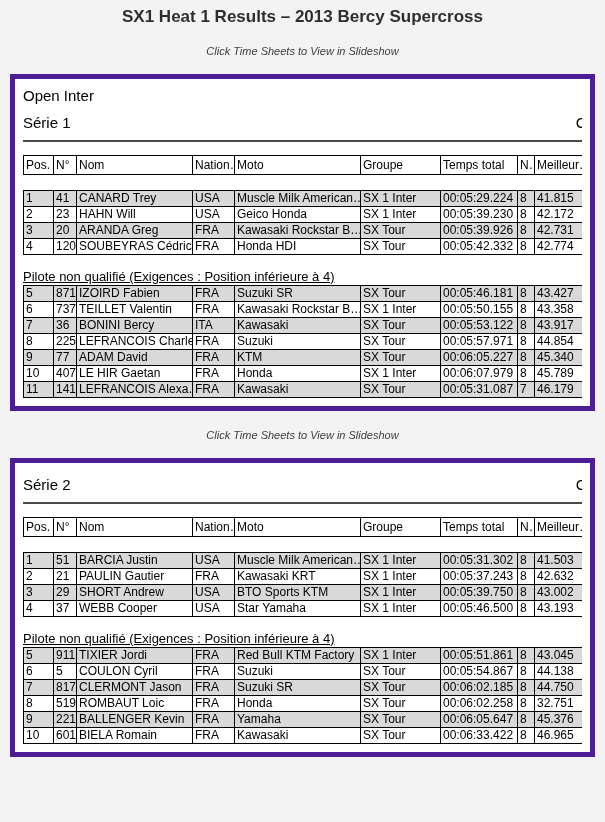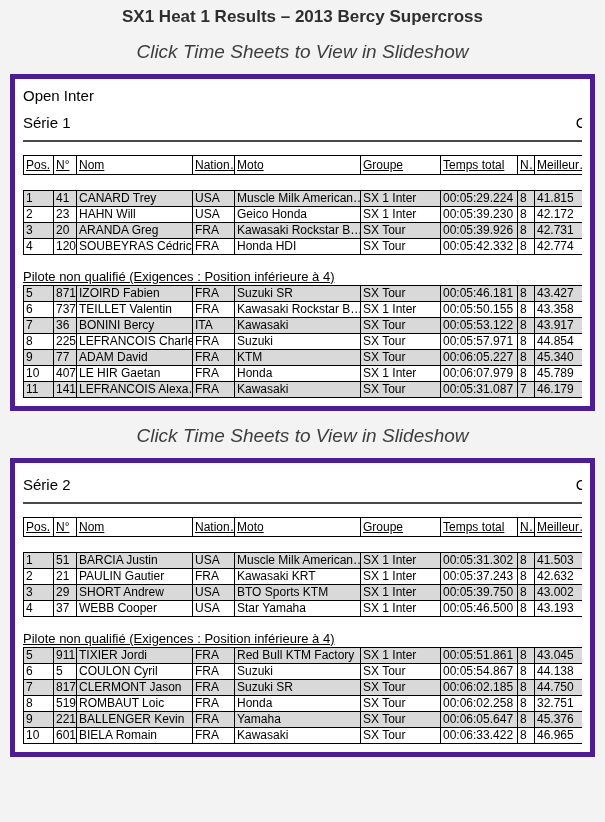--- a/index.html
+++ b/index.html
@@ -8,21 +8,21 @@
     background: #f3f3f3;
     overflow: hidden;
     font-family: "Liberation Sans", sans-serif;
     color: #000;
   }
   h1.sec-title {
     font-size: 17px; font-weight: bold; color: #2e2e2e;
     text-align: center; margin: 7px 0 0 0; line-height: 20px;
   }
   .sec-sub {
-    font-size: 19px; font-style: italic; color: #3d3d3d;
+    font-size: 11px; font-style: italic; color: #3d3d3d;
     text-align: center; margin: 16px 0 14px 0; line-height: 17px;
   }
   .sec2 h1.sec-title { margin-top: 53px; }
   .figure-box {
     margin: 0 10px; padding: 8px;
     background: #ffffff; border: 5px solid #4c1d95;
   }
   .clip { overflow: hidden; width: 100%; }
   .sheet { width: 632px; }
   .sheet-class { font-size: 15px; line-height: 18px; margin: 0; }
@@ -38,21 +38,21 @@
   }
   table.grid.head { margin-top: 13px; }
   table.grid.body1 { margin-top: 15px; }
   table.grid.body2 { margin-top: 0; }
   table.grid th, table.grid td {
     border: 1px solid #000; padding: 1px 2px;
     font-weight: normal; text-align: left;
     white-space: nowrap; overflow: hidden;
     line-height: 13px;
   }
-  table.grid th { line-height: 14px; padding: 2px 2px; text-decoration: underline; }
+  table.grid th { line-height: 14px; padding: 2px 2px; }
   table.grid tr.odd td { background: #d9d9d9; }
   .nq-title {
     font-size: 13px; line-height: 16px; margin-top: 14px;
     text-decoration: underline;
   }
   .caption {
     font-size: 13px; line-height: 15px; color: #555;
     text-align: center; margin-top: 4px;
   }
 </style>

